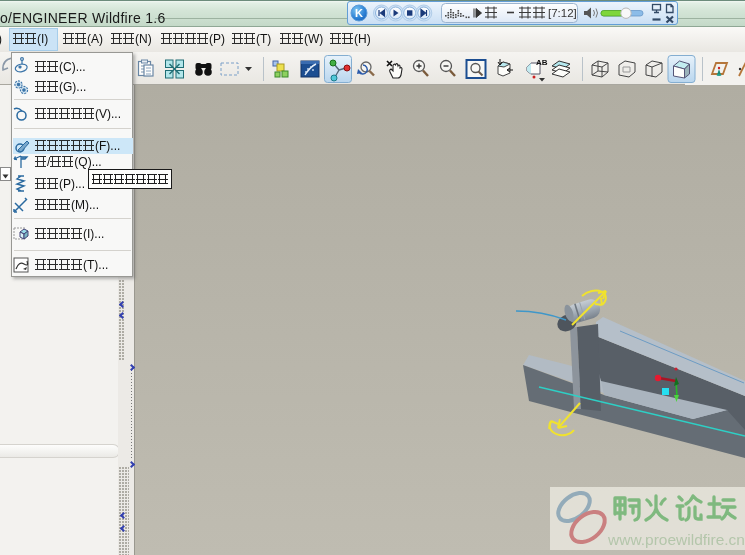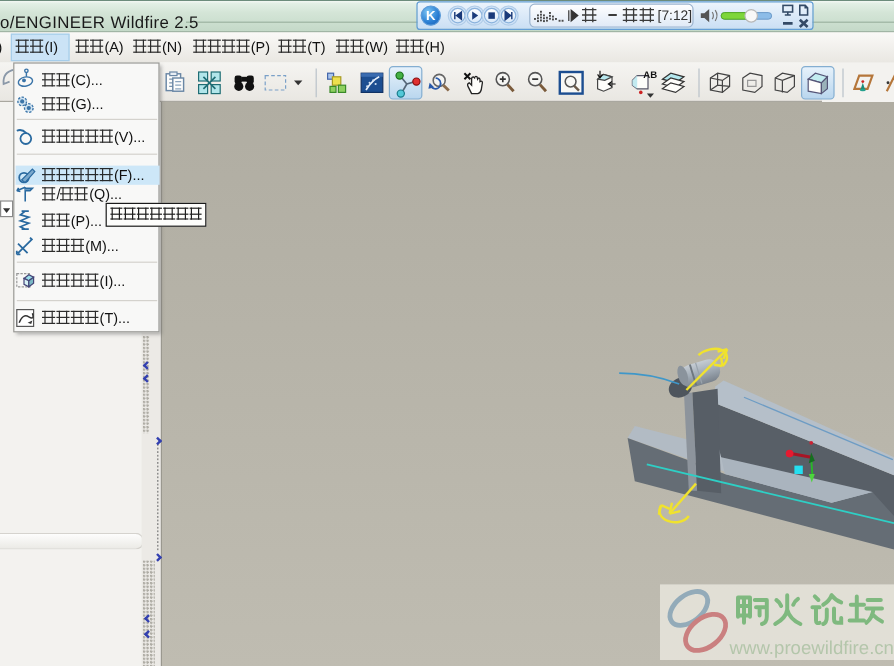--- a/index.html
+++ b/index.html
@@ -48,21 +48,21 @@
 
 #tip{left:88px;top:169px;width:84px;height:20px;background:#fdfdfb;border:1px solid #1a1a1a;color:#000;text-align:center;line-height:18px;font-size:11px}
 
 #player{left:347px;top:1px;width:331px;height:24px;background:linear-gradient(#ecf4fc,#cadff4);border:1px solid #639ed6;border-radius:3px}
 </style></head>
 <body>
 <div id="page">
 
 <div class="abs" id="title">
   <div class="tline"></div>
-  <div class="txt">o/ENGINEER Wildfire 2.5</div>
+  <div class="txt">o/ENGINEER Wildfire 1.6</div>
 </div>
 
 <div class="abs" id="menubar">
   <span class="mi" style="left:-2px">)</span>
   <div id="mihl"></div>
   <span class="mi" style="left:13px"><i class="z"></i><i class="z"></i>(I)</span>
   <span class="mi" style="left:63px"><i class="z"></i><i class="z"></i>(A)</span>
   <span class="mi" style="left:111px"><i class="z"></i><i class="z"></i>(N)</span>
   <span class="mi" style="left:161px"><i class="z"></i><i class="z"></i><i class="z"></i><i class="z"></i>(P)</span>
   <span class="mi" style="left:232px"><i class="z"></i><i class="z"></i>(T)</span>

